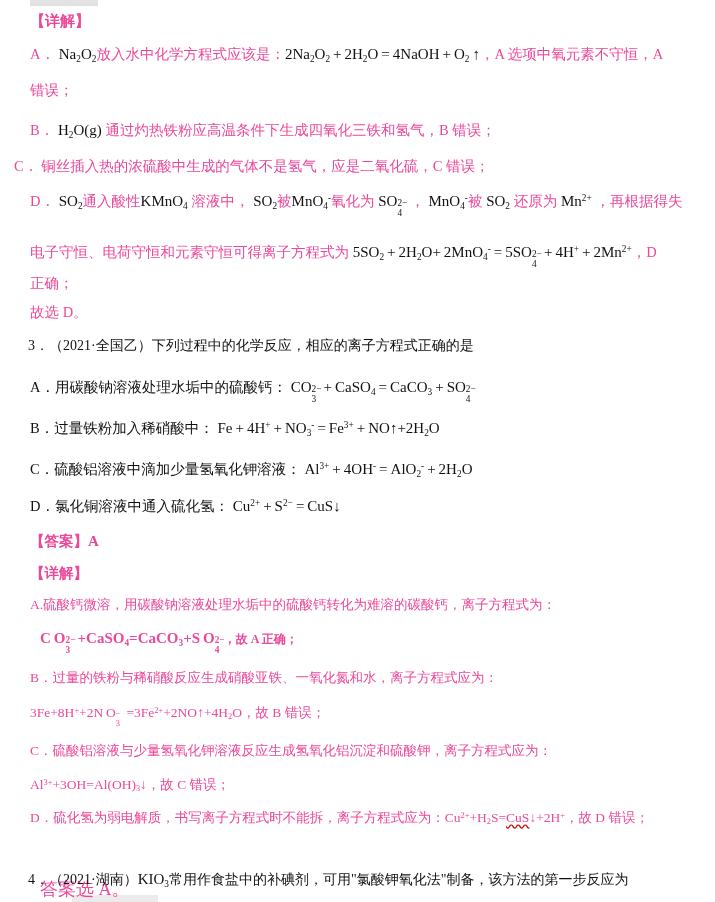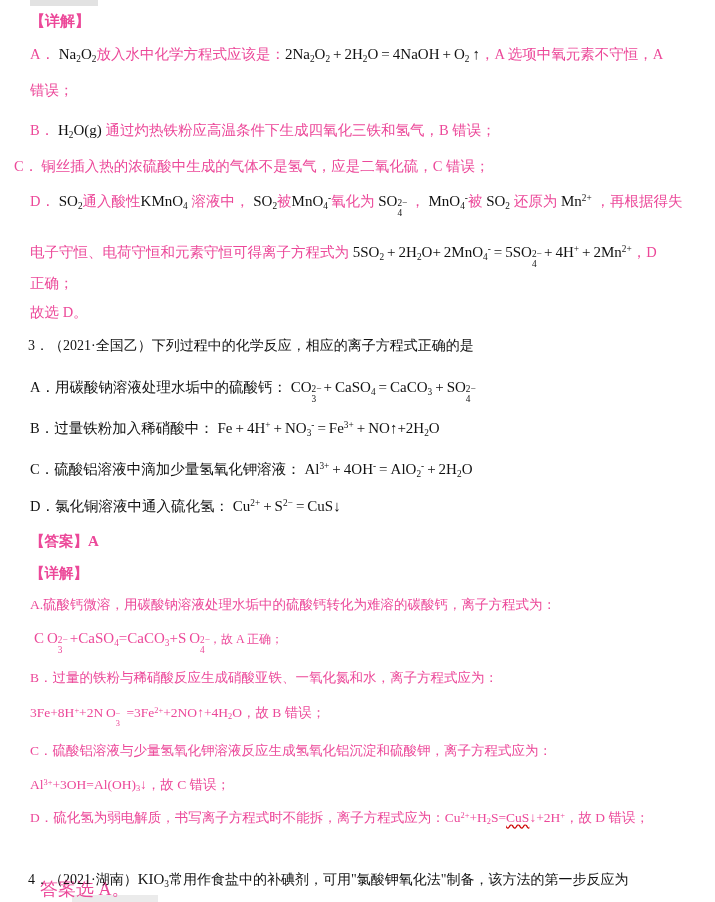--- a/index.html
+++ b/index.html
@@ -214,21 +214,21 @@
     </div>
 
     <div class="line red" style="left:30px; top:534px;">
       <span class="cn bracket-head">【答案】</span><span class="math" style="font-weight:bold;">A</span>
     </div>
 
     <div class="line red cn bracket-head" style="left:30px; top:566px;">【详解】</div>
 
     <div class="line red cn" style="left:30px; top:598px; font-size:13.5px;">A.硫酸钙微溶，用碳酸钠溶液处理水垢中的硫酸钙转化为难溶的碳酸钙，离子方程式为：</div>
 
-    <div class="line red" style="left:34px; top:631px;">
+    <div class="line red" style="left:40px; top:631px;font-weight:bold;">
       <span class="math">C O<span class="stack"><span class="up">2−</span><span class="dn">3</span></span> +CaSO<sub>4</sub>=CaCO<sub>3</sub>+S O<span class="stack"><span class="up">2−</span><span class="dn">4</span></span></span><span class="cn" style="font-size:12px;">，故 A 正确；</span>
     </div>
 
     <div class="line red cn" style="left:30px; top:671px; font-size:13.5px;">B．过量的铁粉与稀硝酸反应生成硝酸亚铁、一氧化氮和水，离子方程式应为：</div>
 
     <div class="line red" style="left:30px; top:705px;">
       <span class="math-sm">3Fe+8H<sup>+</sup>+2N O<span class="stack"><span class="up">−</span><span class="dn">3</span></span> =3Fe<sup>2+</sup>+2NO<span class="arrow-up"></span>+4H<sub>2</sub>O</span><span class="cn" style="font-size:13.5px;">，故 B 错误；</span>
     </div>
 
     <div class="line red cn" style="left:30px; top:744px; font-size:13.5px;">C．硫酸铝溶液与少量氢氧化钾溶液反应生成氢氧化铝沉淀和硫酸钾，离子方程式应为：</div>

